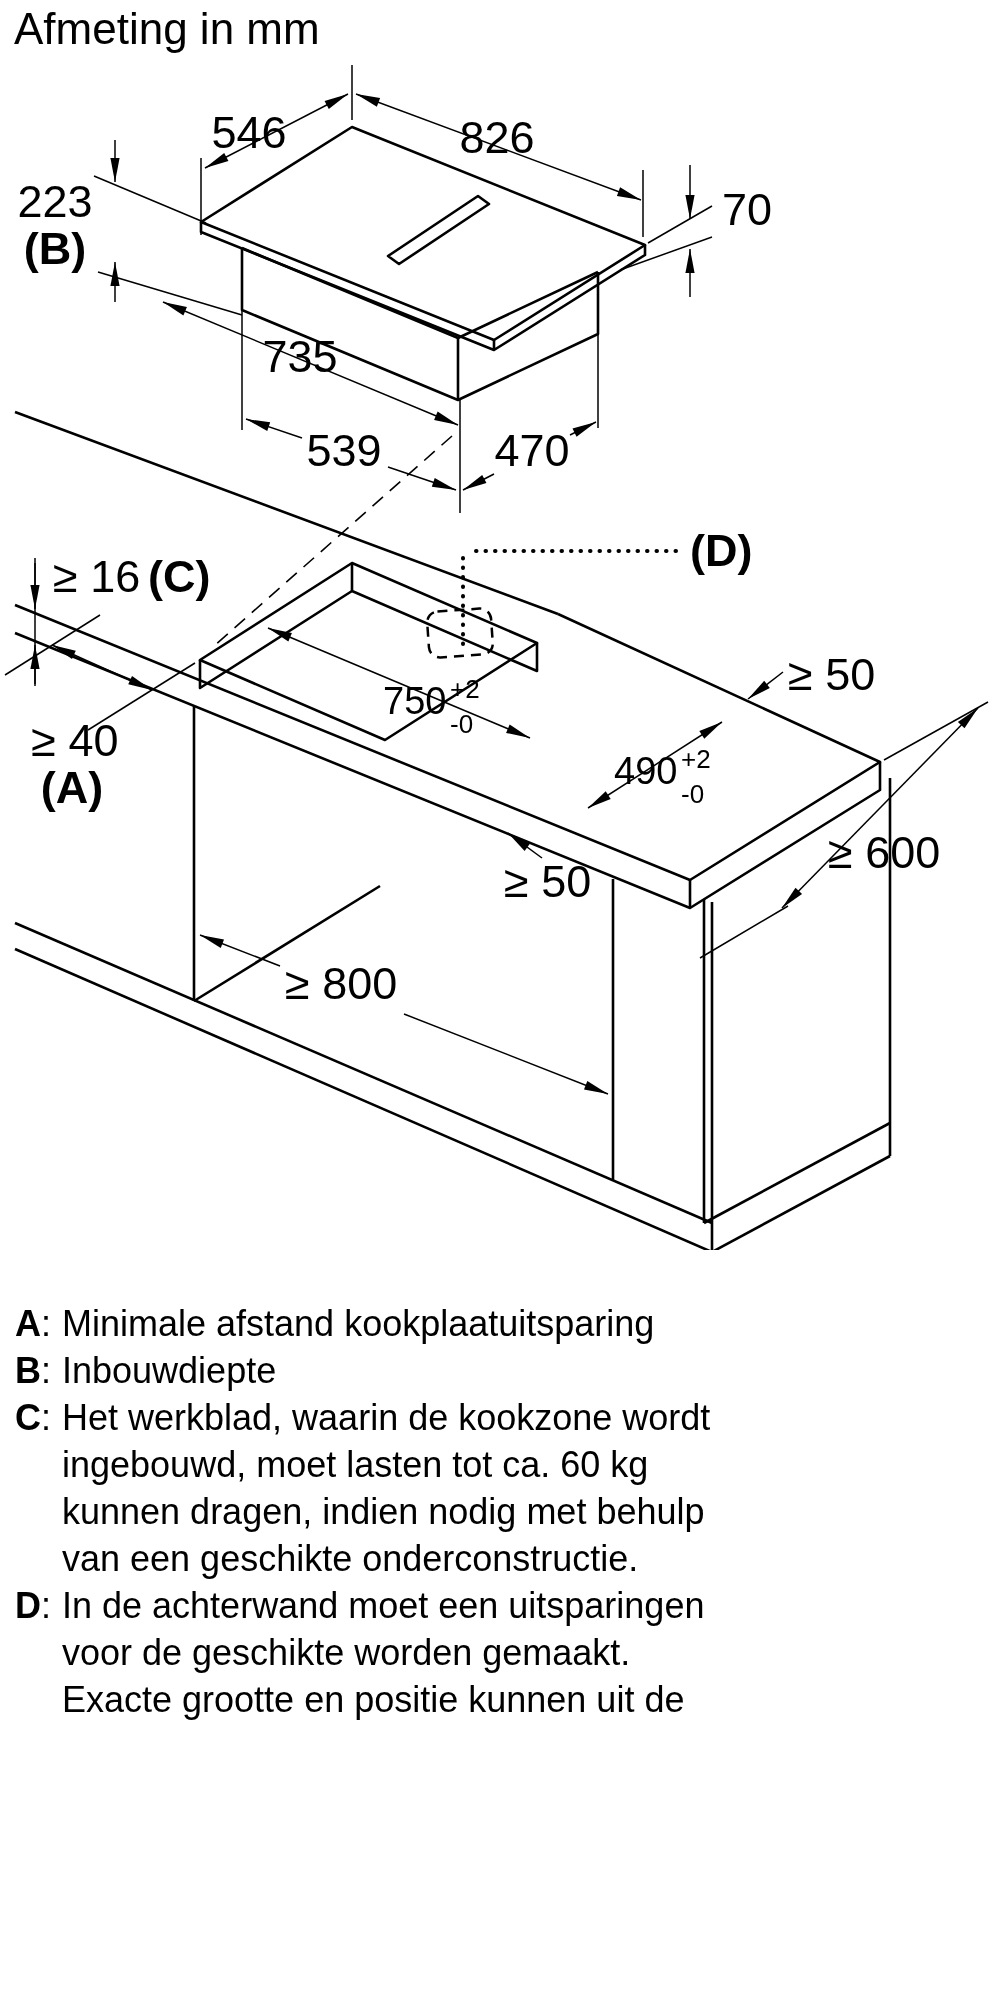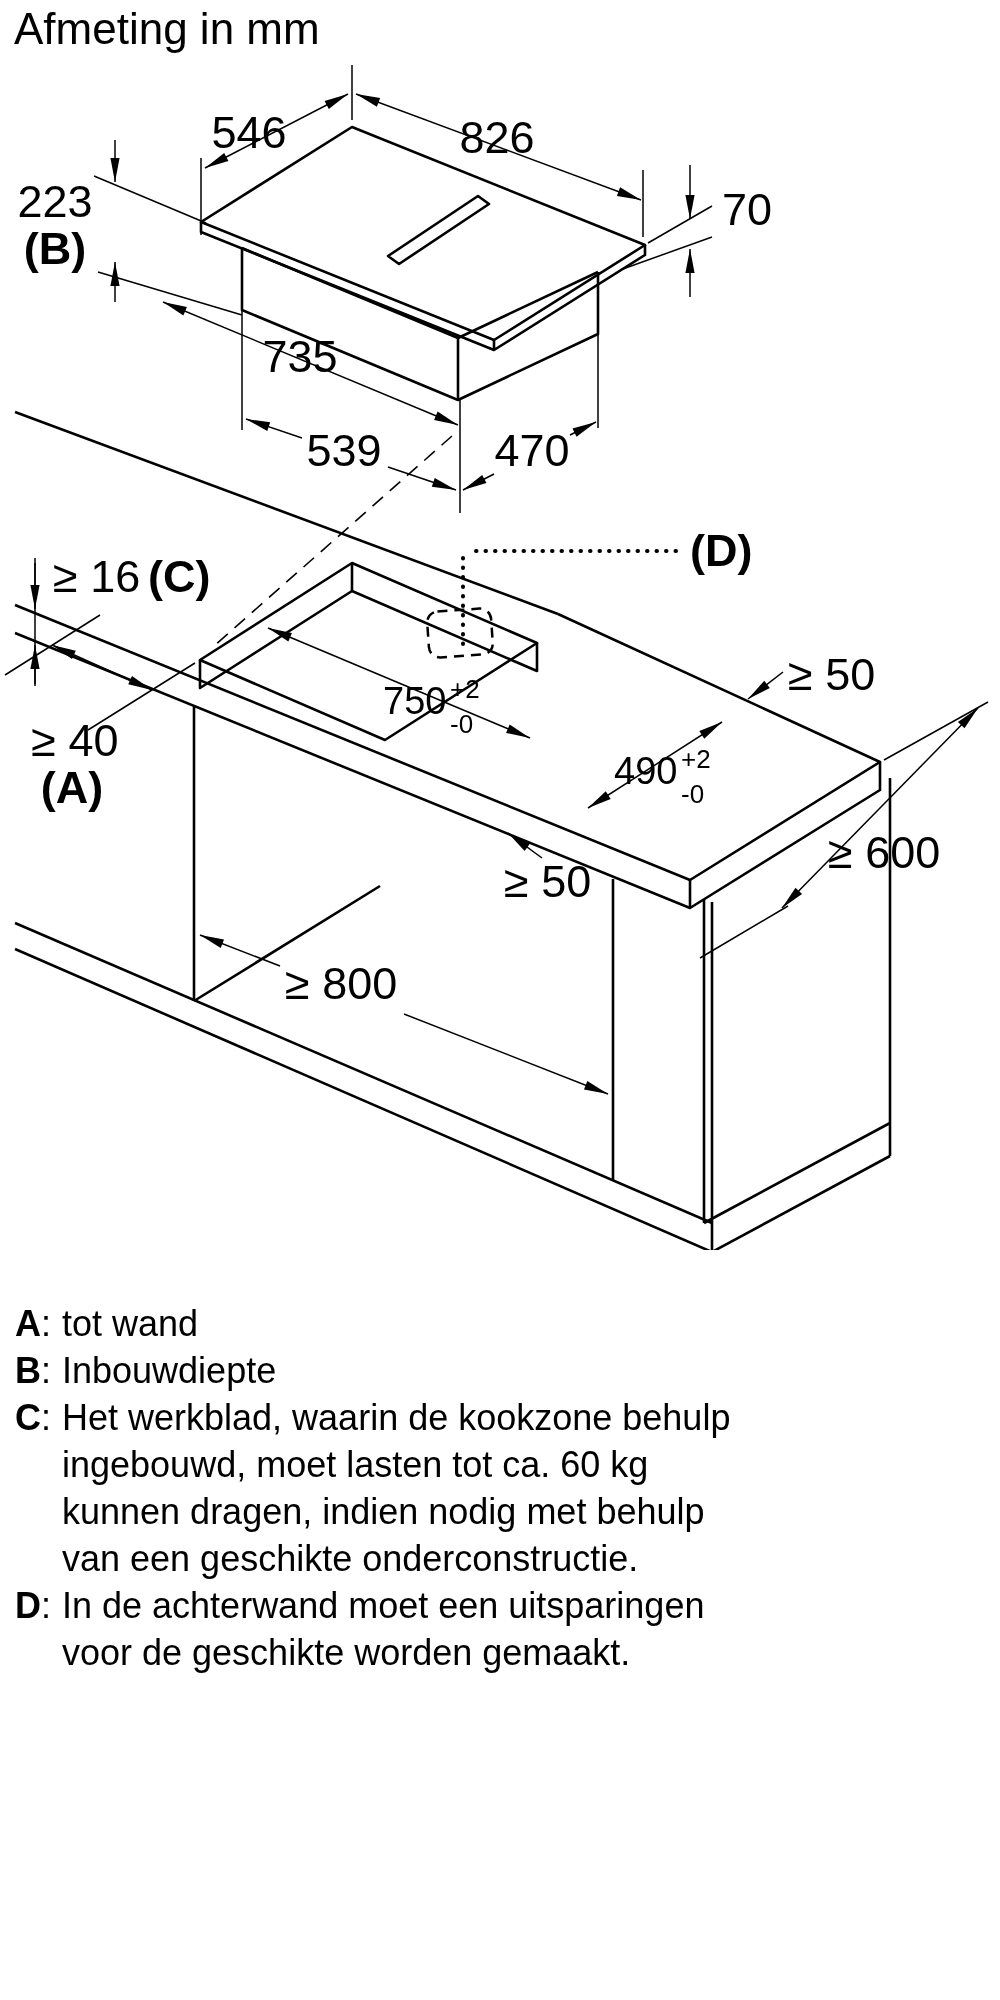--- a/index.html
+++ b/index.html
@@ -176,40 +176,41 @@
     <text class="dim" x="504" y="897">≥ 50</text>
     <text class="dim" x="828" y="868">≥ 600</text>
     <text class="dim" x="285" y="999">≥ 800</text>
   </g>
 </svg>
 
 <div class="legend">
   <div class="lrow">
     <span class="cl"><b>A</b><span>:</span></span>
     <span class="cr">
-      <div>tot wand</div>
+      <div>Minimale afstand kookplaatuitsparing</div>
     </span>
   </div>
   <div class="lrow">
     <span class="cl"><b>B</b><span>:</span></span>
     <span class="cr">
       <div>Inbouwdiepte</div>
     </span>
   </div>
   <div class="lrow">
     <span class="cl"><b>C</b><span>:</span></span>
     <span class="cr">
-      <div>Het werkblad, waarin de kookzone behulp</div>
+      <div>Het werkblad, waarin de kookzone wordt</div>
       <div>ingebouwd, moet lasten tot ca. 60 kg</div>
       <div>kunnen dragen, indien nodig met behulp</div>
       <div>van een geschikte onderconstructie.</div>
     </span>
   </div>
   <div class="lrow">
     <span class="cl"><b>D</b><span>:</span></span>
     <span class="cr">
       <div>In de achterwand moet een uitsparingen</div>
       <div>voor de geschikte worden gemaakt.</div>
+      <div>Exacte grootte en positie kunnen uit de</div>
     </span>
   </div>
 </div>
 
 </div>
 
 </body></html>

